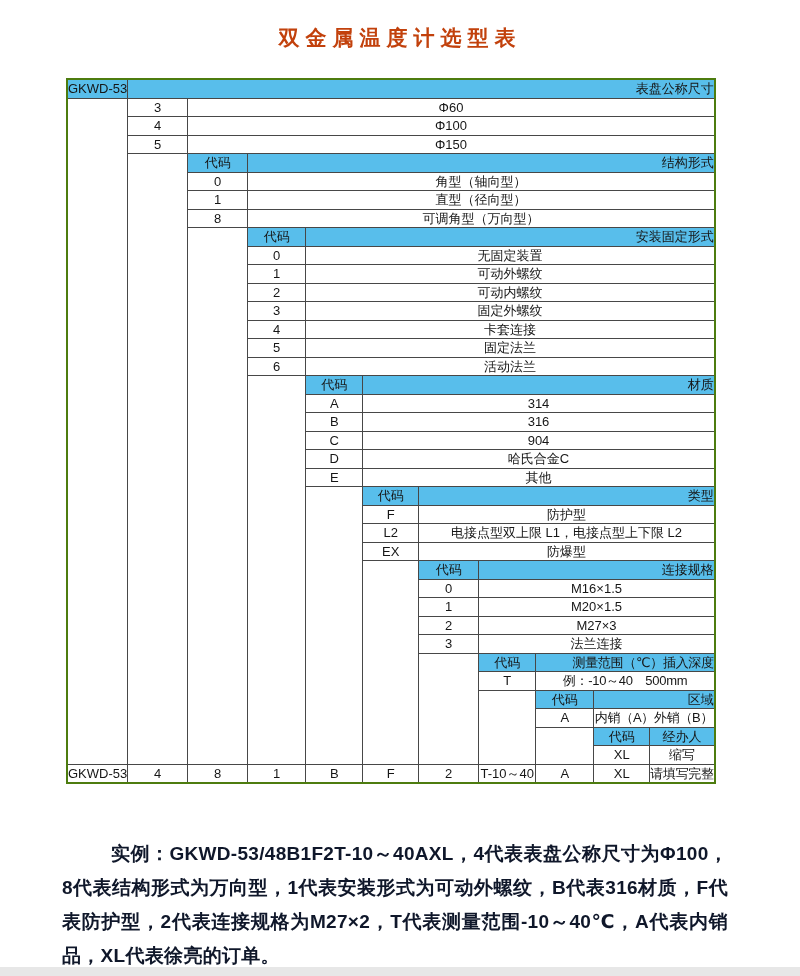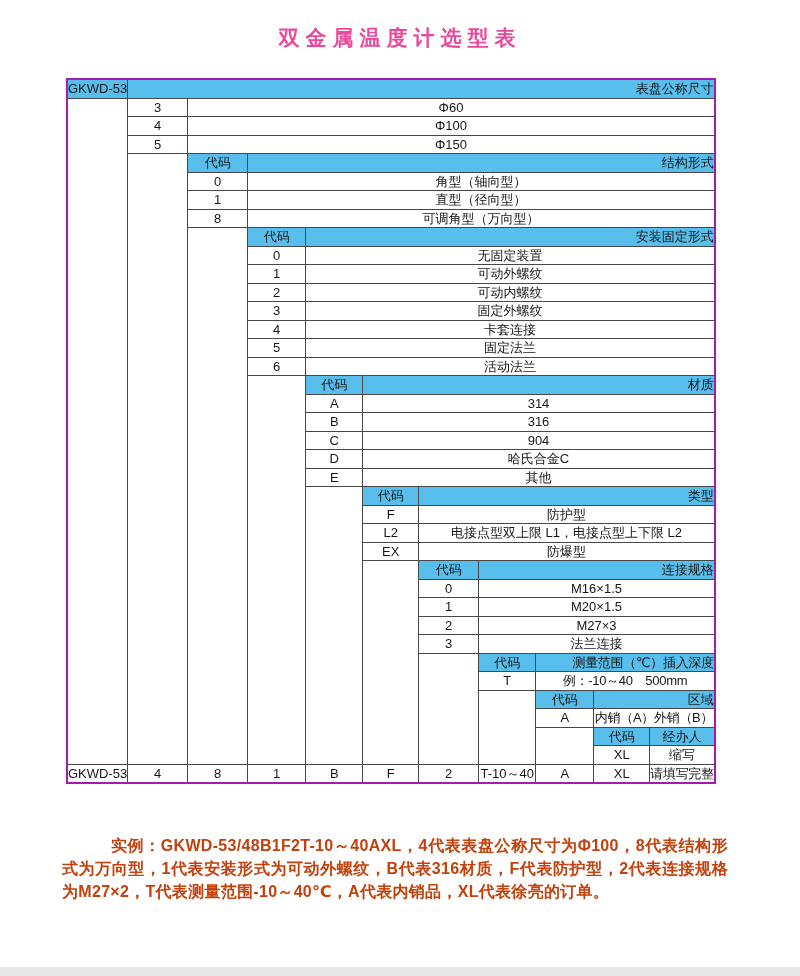--- a/index.html
+++ b/index.html
@@ -3,43 +3,43 @@
 <meta charset="utf-8">
 <style>
   html,body{margin:0;padding:0;}
   body{
     width:800px;height:976px;position:relative;background:#ffffff;
     font-family:"Liberation Sans","DejaVu Sans",sans-serif;color:#161616;
     overflow:hidden;
   }
   .page-title{
     position:absolute;top:24px;left:0;width:800px;text-align:center;
-    font-size:21px;font-weight:bold;letter-spacing:6px;color:#ec4899;
+    font-size:21px;font-weight:bold;letter-spacing:6px;color:#c2410c;
   }
   table.seltable{
     position:absolute;left:66px;top:78px;
     border-collapse:collapse;table-layout:fixed;
-    border:2px solid #a21caf;
+    border:2px solid #4d7c0f;
   }
   table.seltable td{
     border:1.5px solid #474747;
     height:17.5px;line-height:17px;
     font-size:13px;padding:0;overflow:hidden;white-space:nowrap;
   }
   td.hd{background:#58BEEB;}
   td.code{text-align:center;}
   td.lbl{text-align:right;padding-left:7px;}
   td.desc{text-align:center;padding-left:7px;}
   td.ctr{text-align:center;}
   td.tight{padding-left:3px;font-size:12px;letter-spacing:-0.3px;}
   td.stair{background:#ffffff;}
   .example-text{
     position:absolute;left:62px;top:818px;width:666px;
-    font-size:16px;line-height:23px;font-weight:600;
-    text-indent:49px;letter-spacing:0.3px;color:#c2410c;
+    font-size:19px;line-height:34px;font-weight:600;
+    text-indent:49px;letter-spacing:0.3px;color:#0f172a;
     text-align:justify;
   }
   .bottom-edge{
     position:absolute;left:0;top:967px;width:800px;height:9px;background:#e7e7e7;
   }
 </style>
 </head>
 <body>
 
 <div class="page-title">双金属温度计选型表</div>

